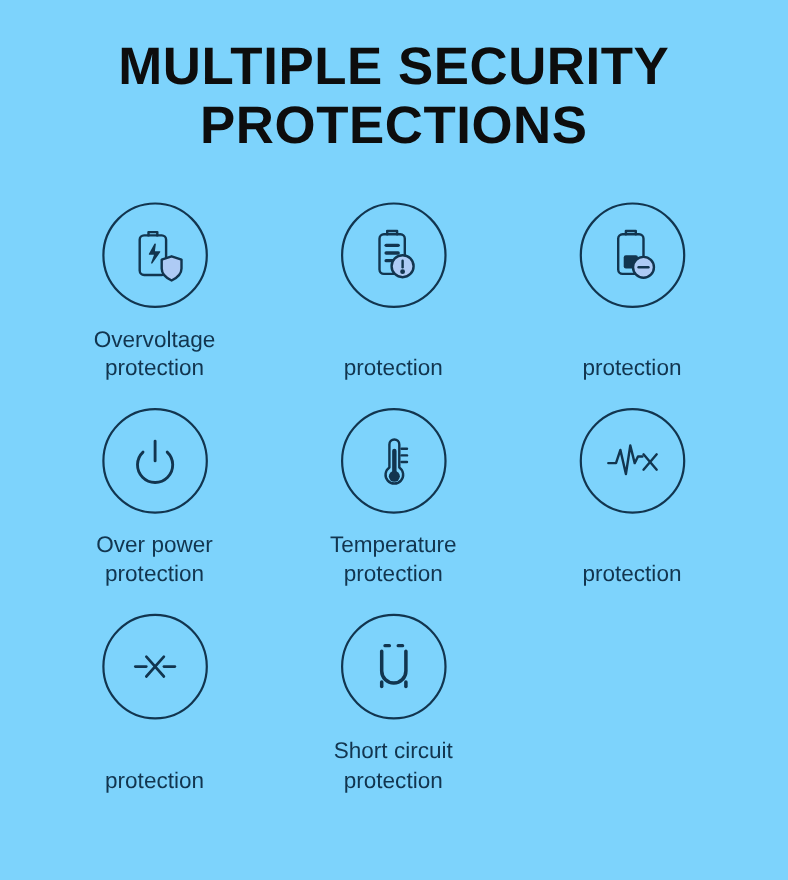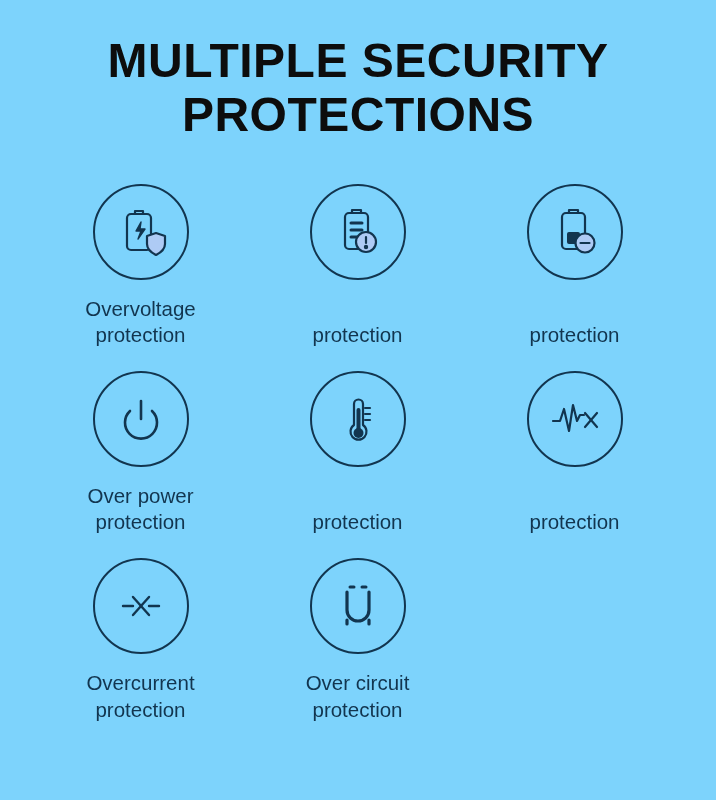--- a/index.html
+++ b/index.html
@@ -154,21 +154,21 @@
           <svg width="60" height="60" viewBox="0 0 60 60" fill="none" stroke="#12354f" stroke-width="2.2" stroke-linecap="round" stroke-linejoin="round">
             <path d="M26 36 V15 a4.5 4.5 0 0 1 9 0 v21 a8 8 0 1 1 -9 0 z"></path>
             <line x1="30.5" y1="21" x2="30.5" y2="40" stroke-width="4"></line>
             <circle cx="30.5" cy="44" r="5" fill="#12354f" stroke="none"></circle>
             <line x1="37" y1="19" x2="42" y2="19"></line>
             <line x1="37" y1="25" x2="42" y2="25"></line>
             <line x1="37" y1="31" x2="42" y2="31"></line>
           </svg>
         </div>
         <div class="label">
-          <br>
+          <span>Temperature</span><br>
           <span>protection</span>
         </div>
       </div>
 
       <div class="cell">
         <div class="icon-circle">
           <svg width="64" height="60" viewBox="0 0 64 60" fill="none" stroke="#12354f" stroke-width="2.2" stroke-linecap="round" stroke-linejoin="round">
             <path d="M10 32 h7 l4 -12 5 22 4 -26 4 16 3 -6 h4"></path>
             <line x1="42" y1="24" x2="54" y2="38"></line>
             <line x1="54" y1="24" x2="42" y2="38"></line>
@@ -187,37 +187,37 @@
       <div class="cell">
         <div class="icon-circle">
           <svg width="60" height="60" viewBox="0 0 60 60" fill="none" stroke="#12354f" stroke-width="2.4" stroke-linecap="round" stroke-linejoin="round">
             <line x1="12" y1="30" x2="22" y2="30"></line>
             <line x1="38" y1="30" x2="48" y2="30"></line>
             <line x1="22" y1="21" x2="38" y2="39"></line>
             <line x1="38" y1="21" x2="22" y2="39"></line>
           </svg>
         </div>
         <div class="label">
-          <span>Overcurrent</span><br>
+          <br>
           <span>protection</span>
         </div>
       </div>
 
       <div class="cell">
         <div class="icon-circle">
           <svg width="60" height="60" viewBox="0 0 60 60" fill="none" stroke="#12354f" stroke-width="3.2" stroke-linecap="round" stroke-linejoin="round">
             <path d="M19 16 v18 a11 11 0 0 0 22 0 V16"></path>
             <line x1="19" y1="44" x2="19" y2="48"></line>
             <line x1="41" y1="44" x2="41" y2="48"></line>
             <line x1="22" y1="11" x2="26" y2="11" stroke-width="3"></line>
             <line x1="34" y1="11" x2="38" y2="11" stroke-width="3"></line>
           </svg>
         </div>
         <div class="label">
-          <span>Over circuit</span><br>
+          <span>Short circuit</span><br>
           <span>protection</span>
         </div>
       </div>
 
       <div class="cell"></div>
 
     </div>
 
   </div>
 </div>

